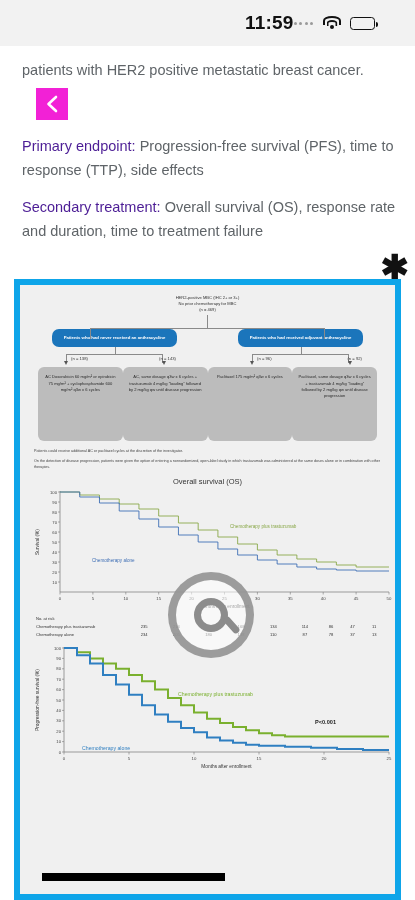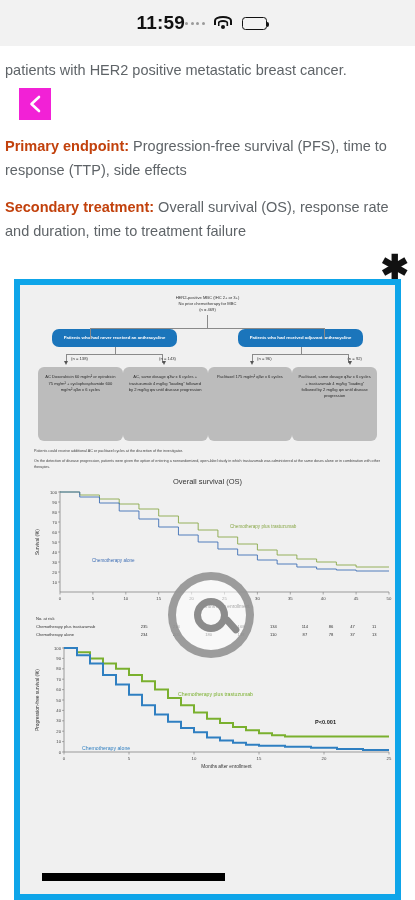--- a/index.html
+++ b/index.html
@@ -8,45 +8,45 @@
     font-family: "Liberation Sans", sans-serif;
     background:#ffffff;
     overflow:hidden;
     position:relative;
   }
 
   
   .statusbar{
     height:46px; width:415px;
     background:#f2f2f2;
-    display:flex; align-items:center; justify-content:center;
+    display:flex; align-items:center; justify-content:flex-end;
     padding:0 40px 0 28px;
   }
   .sb-time{ font-size:19px; font-weight:bold; color:#111; letter-spacing:.2px; }
   .sb-right{ display:flex; align-items:center; gap:9px; }
   .dots{ display:flex; gap:2.5px; align-items:flex-end; }
   .dots i{ display:block; width:3px; height:3px; background:#9a9a9a; border-radius:50%; }
   .wifi{ width:19px; height:14px; position:relative; }
   .wifi b{ position:absolute; left:50%; transform:translateX(-50%); border:2.2px solid #111;
            border-bottom:none; border-radius:50% 50% 0 0; }
   .wifi b.a{ width:18px; height:9px;  top:0; }
   .wifi b.b{ width:11px; height:6px;  top:4px; }
   .wifi b.c{ width:4px;  height:3px;  top:8px; background:#111; border:none; border-radius:50%; height:4px;width:4px; top:9px;}
   .batt{ width:25px; height:13px; border:1.6px solid #111; border-radius:3.5px; position:relative; padding:1.5px;}
   .batt .fill{ width:100%; height:100%; background:#111; border-radius:1.5px; }
   .batt:after{ content:""; position:absolute; right:-3.5px; top:4px; width:2px;height:5px;
                background:#111; border-radius:0 2px 2px 0;}
 
   
-  .article{ padding:12px 14px 0 5px; position:relative; }
+  .article{ padding:12px 14px 0 22px; position:relative; }
   .para{
     font-size:14.5px; line-height:24px; color:#5f6468;
     margin-bottom:13px;
   }
-  .para b{ color:#c2410c; font-weight:bold; }
+  .para b{ color:#4c1d95; font-weight:normal; }
   .para.lead{ margin-bottom:6px; }
 
   .backbtn{
     width:32px; height:32px; background:#f221d6;
     display:flex; align-items:center; justify-content:center;
     margin:2px 0 14px 14px; cursor:pointer;
   }
   .backbtn svg{ display:block; }
 
   

